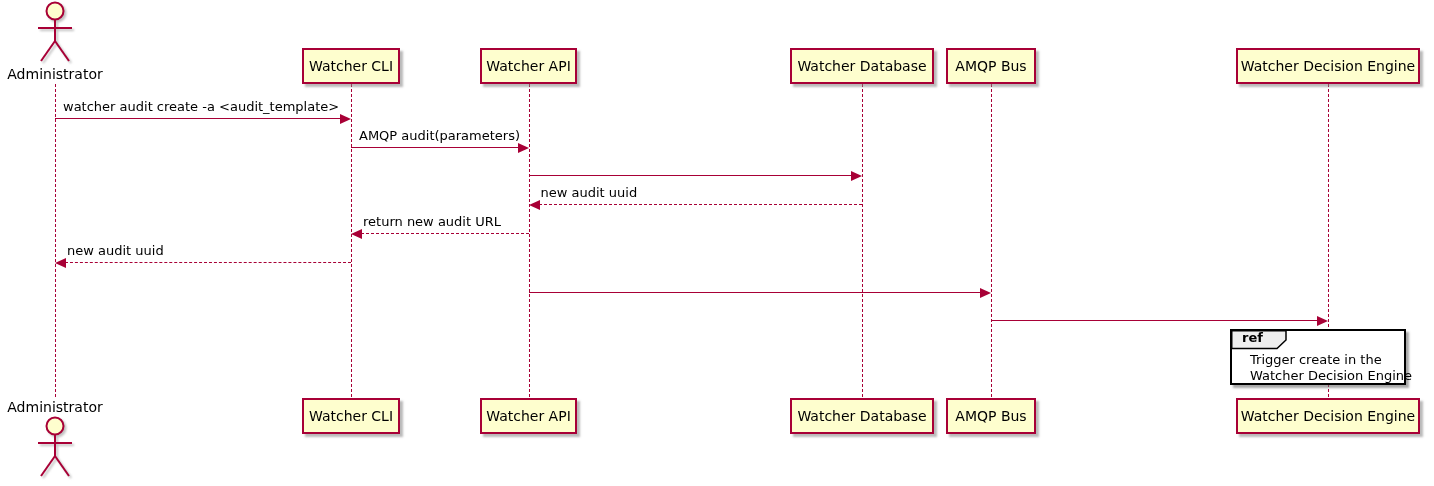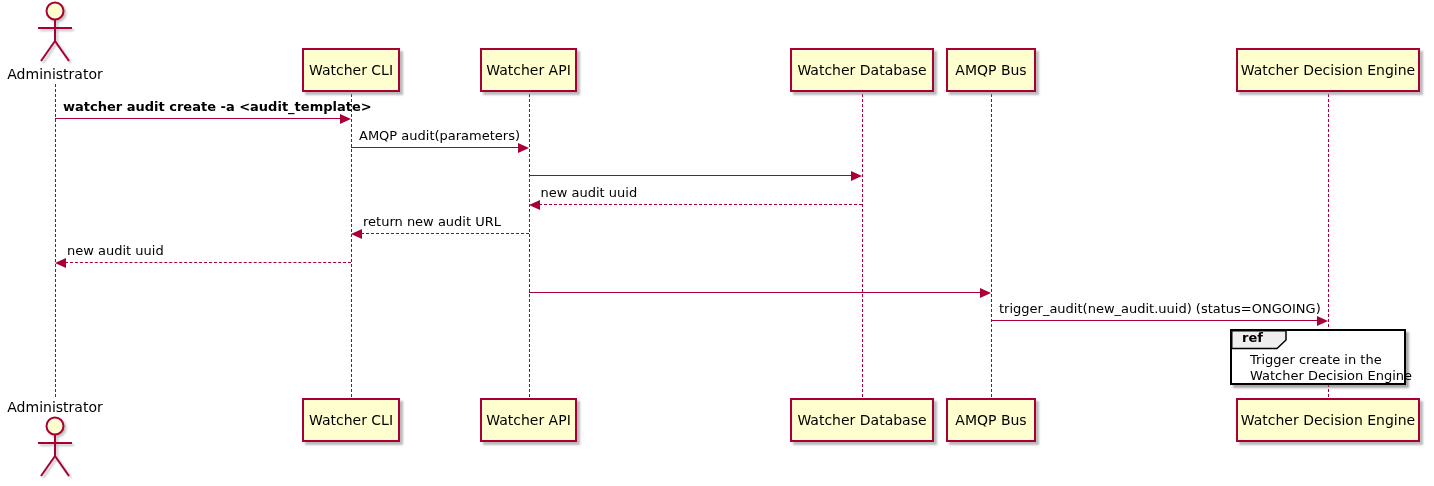--- a/index.html
+++ b/index.html
@@ -7,21 +7,21 @@
   body { font-family: "DejaVu Sans", "Liberation Sans", sans-serif; }
   #stage {
     position: relative;
     width: 1434px;
     height: 486px;
     background: var(--bg, #fff);
     overflow: hidden;
   }
   .pbox {
     position: absolute;
-    height: 44px;
+    height: 36px;
     background: var(--fill, #fefece);
     border: 2px solid var(--line, #a80036);
     box-shadow: 3px 3px 2px rgba(130,130,130,0.55);
     display: flex;
     align-items: center;
     justify-content: center;
     font-size: 14px;
     color: var(--text, #000);
     z-index: 4;
     white-space: nowrap;
@@ -122,40 +122,39 @@
     <div class="pbox" style="left: 480px; top: 48px; width: 97px;">Watcher API</div>
     <div class="pbox" style="left: 480px; top: 398px; width: 97px;">Watcher API</div>
     <div class="pbox" style="left: 790px; top: 48px; width: 144px;">Watcher Database</div>
     <div class="pbox" style="left: 790px; top: 398px; width: 144px;">Watcher Database</div>
     <div class="pbox" style="left: 946px; top: 48px; width: 90px;">AMQP Bus</div>
     <div class="pbox" style="left: 946px; top: 398px; width: 90px;">AMQP Bus</div>
     <div class="pbox" style="left: 1236px; top: 48px; width: 184px;">Watcher Decision Engine</div>
     <div class="pbox" style="left: 1236px; top: 398px; width: 184px;">Watcher Decision Engine</div>
     <div class="msgline" style="left: 55px; top: 118px; width: 286px;"></div>
     <div class="ah right" style="left: 340px; top: 113.5px;"></div>
-    <div class="msg-label" style="left: 63px; top: 99px; font-weight: bold;">watcher audit create -a &lt;audit_template&gt;</div>
+    <div class="msg-label" style="left: 63px; top: 99px;">watcher audit create -a &lt;audit_template&gt;</div>
     <div class="msgline" style="left: 351px; top: 147px; width: 167.5px;"></div>
     <div class="ah right" style="left: 517.5px; top: 142.5px;"></div>
     <div class="msg-label" style="left: 359px; top: 128px;">AMQP audit(parameters)</div>
     <div class="msgline" style="left: 528.5px; top: 175px; width: 323.5px;"></div>
     <div class="ah right" style="left: 851px; top: 170.5px;"></div>
     <div class="msgline dashed" style="left: 538.5px; top: 204px; width: 323.5px;"></div>
     <div class="ah left" style="left: 528.5px; top: 199.5px;"></div>
     <div class="msg-label" style="left: 540.5px; top: 185px;">new audit uuid</div>
     <div class="msgline dashed" style="left: 361px; top: 233px; width: 167.5px;"></div>
     <div class="ah left" style="left: 351px; top: 228.5px;"></div>
     <div class="msg-label" style="left: 363px; top: 214px;">return new audit URL</div>
     <div class="msgline dashed" style="left: 65px; top: 262px; width: 286px;"></div>
     <div class="ah left" style="left: 55px; top: 257.5px;"></div>
     <div class="msg-label" style="left: 67px; top: 243px;">new audit uuid</div>
     <div class="msgline" style="left: 528.5px; top: 292px; width: 452.5px;"></div>
     <div class="ah right" style="left: 980px; top: 287.5px;"></div>
     <div class="msgline" style="left: 991px; top: 320px; width: 327px;"></div>
     <div class="ah right" style="left: 1317px; top: 315.5px;"></div>
-    <div class="msg-label" style="left: 999px; top: 301px;">trigger_audit(new_audit.uuid) (status=ONGOING)</div>
     <div class="ref-box" style="left: 1230px; top: 329px; width: 176px; height: 56px;">
       <div class="ref-header"><svg width="64" height="20" viewBox="0 0 64 20">
           <path d="M0.75,0.75 L55,0.75 L55,10 L46,18.5 L0.75,18.5 Z" fill="#eeeeee" stroke="#000000" stroke-width="1.5"></path>
         </svg><span class="kw">ref</span></div>
       <div class="ref-body">
         <div class="ref-body-line">Trigger create in the</div>
         <div class="ref-body-line">Watcher Decision Engine</div>
       </div>
     </div>
   </div>

